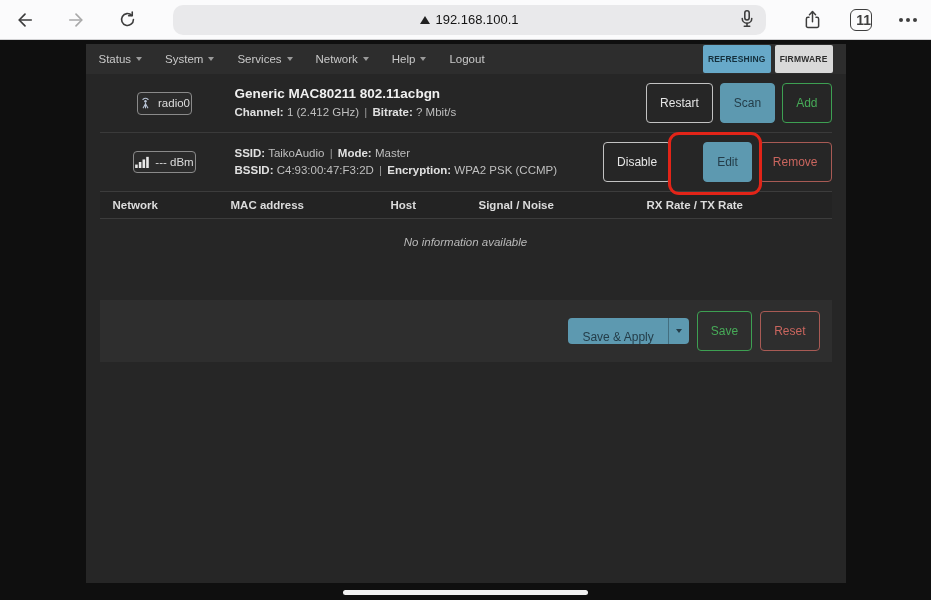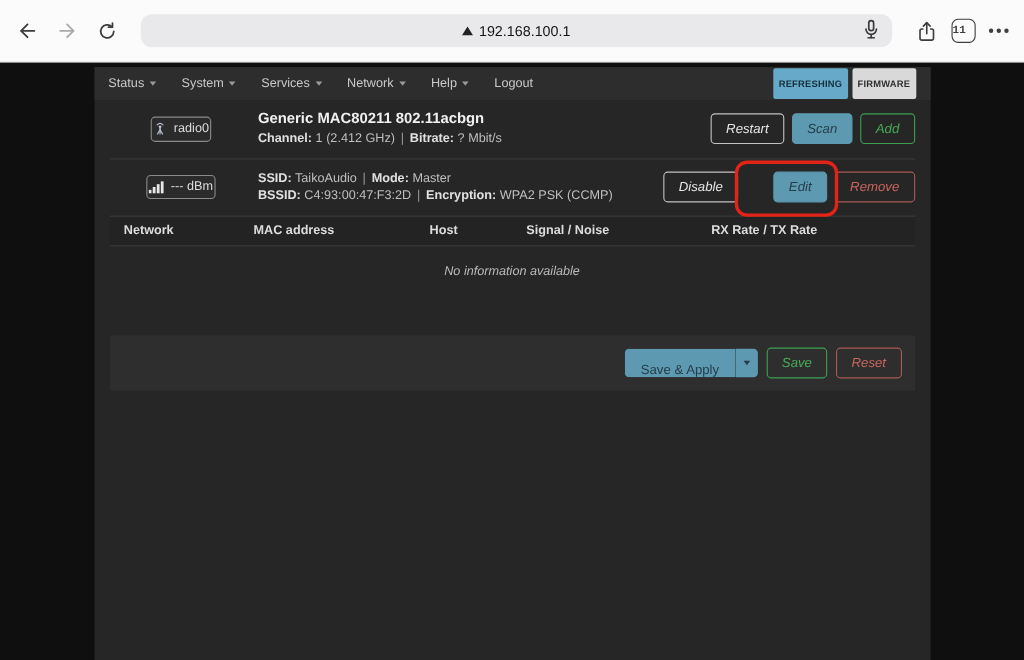--- a/index.html
+++ b/index.html
@@ -14,28 +14,28 @@
     --refresh-text:#142f3c;
     --firmware-bg:#d9d9d9;
     --firmware-text:#2e2e2e;
     --link:#54809c;
   }
   *{margin:0;padding:0;box-sizing:border-box;}
   body{font-family:"Liberation Sans",sans-serif;background:#000;}
   .viewport{width:931px;height:600px;overflow:hidden;display:flex;flex-direction:column;background:#0f0f0f;}
 
   
-  .chrome{height:57px;background:#fbfbfc;border-bottom:1px solid #d2d2d4;display:flex;align-items:center;padding:0 12px;gap:10px;flex:0 0 auto;}
+  .chrome{height:40px;background:#fbfbfc;border-bottom:1px solid #d2d2d4;display:flex;align-items:center;padding:0 12px;gap:25px;flex:0 0 auto;}
   .chrome .navbtn{width:26px;height:26px;display:flex;align-items:center;justify-content:center;background:none;border:none;cursor:pointer;}
   .chrome svg{display:block;}
   .addr-pill{flex:1;height:30px;background:#e9e9eb;border-radius:10px;display:flex;align-items:center;justify-content:center;position:relative;margin:0 8px;}
   .addr-center{display:flex;align-items:center;gap:5px;font-size:13px;color:#141414;}
   .tri-up{width:0;height:0;border-left:5px solid transparent;border-right:5px solid transparent;border-bottom:8px solid #222;}
   .mic-btn{position:absolute;right:8px;top:3px;background:none;border:none;cursor:pointer;}
-  .tabs-btn{width:22px;height:22px;border:1.8px solid #3e3e3e;border-radius:6px;background:none;color:#3e3e3e;font-size:10px;font-weight:bold;display:flex;align-items:center;justify-content:flex-start;cursor:pointer;font-family:Liberation Mono, monospace;}
+  .tabs-btn{width:22px;height:22px;border:1.8px solid #3e3e3e;border-radius:6px;background:none;color:#3e3e3e;font-size:14px;font-weight:bold;display:flex;align-items:center;justify-content:flex-end;cursor:pointer;}
   .dots{display:flex;gap:3px;align-items:center;border:none;background:none;cursor:pointer;padding:4px 2px;}
   .dots i{width:4px;height:4px;border-radius:50%;background:#3e3e3e;display:block;}
 
   
   .webarea{flex:1;background:#0f0f0f;display:flex;flex-direction:column;align-items:center;justify-content:space-between;}
   .site{width:760px;height:539px;margin-top:4px;background:#262626;display:flex;flex-direction:column;color:#ddd;}
 
   .topnav{height:30px;background:#2d2d2d;display:flex;align-items:center;padding:0 13px;gap:23px;font-size:11.5px;color:#c9c9c9;flex:0 0 auto;}
   .nav-item{display:flex;align-items:center;gap:5px;cursor:pointer;}
   .caret{width:0;height:0;border-left:3.5px solid transparent;border-right:3.5px solid transparent;border-top:4px solid #9a9a9a;}
@@ -52,21 +52,21 @@
   .wrow.first{border-bottom:1px solid #3a3a3a;}
   .badge-col{width:130px;display:flex;justify-content:center;flex:0 0 auto;}
   .dev-badge{display:inline-flex;align-items:center;gap:6px;border:1px solid #8a8a8a;border-radius:4px;padding:4px 1px;font-size:11.5px;color:#ddd;background:#2b2b2b;}
   .info-col{flex:1;padding-left:5px;}
   .row-title{font-size:13.5px;font-weight:bold;color:#f0f0f0;margin-bottom:3px;}
   .row-sub{font-size:11.5px;color:#bfbfbf;line-height:1.45;}
   .row-sub b{color:#e0e0e0;}
   .sep{color:#9a9a9a;padding:0 2px;}
   .btn-col{display:flex;gap:7px;align-items:center;flex:0 0 auto;}
 
-  .btn{height:28px;padding:0 13px;border-radius:4px;font-size:12px;font-family:inherit;cursor:pointer;background:transparent;font-style:italic;}
+  .btn{height:40px;padding:0 13px;border-radius:4px;font-size:12px;font-family:inherit;cursor:pointer;background:transparent;}
   .btn.neutral{border:1px solid #c2c2c2;color:#e6e6e6;}
   .btn.action{border:1px solid var(--accent-blue);background:var(--accent-blue);color:var(--accent-blue-text);}
   .btn.positive{border:1px solid var(--green-border);color:var(--green);}
   .btn.negative{border:1px solid var(--red-border);color:var(--red);}
   .ring-wrap{position:relative;padding-left:25px;}
   .red-ring{position:absolute;left:-10px;right:-10px;top:-10px;bottom:-13px;border:3.5px solid var(--annotation);border-radius:11px;pointer-events:none;}
 
   .stations-head{margin-top:16px;margin-bottom:7px;}
   .thead{display:grid;grid-template-columns:118px 160px 88px 168px 1fr;background:#232323;border-top:1px solid #3c3c3c;border-bottom:1px solid #3c3c3c;padding:7px 13px;font-size:11.5px;font-weight:bold;color:#dcdcdc;}
   .empty-row{text-align:center;font-style:italic;color:#b9b9b9;font-size:11.5px;padding:17px 0 10px;}

